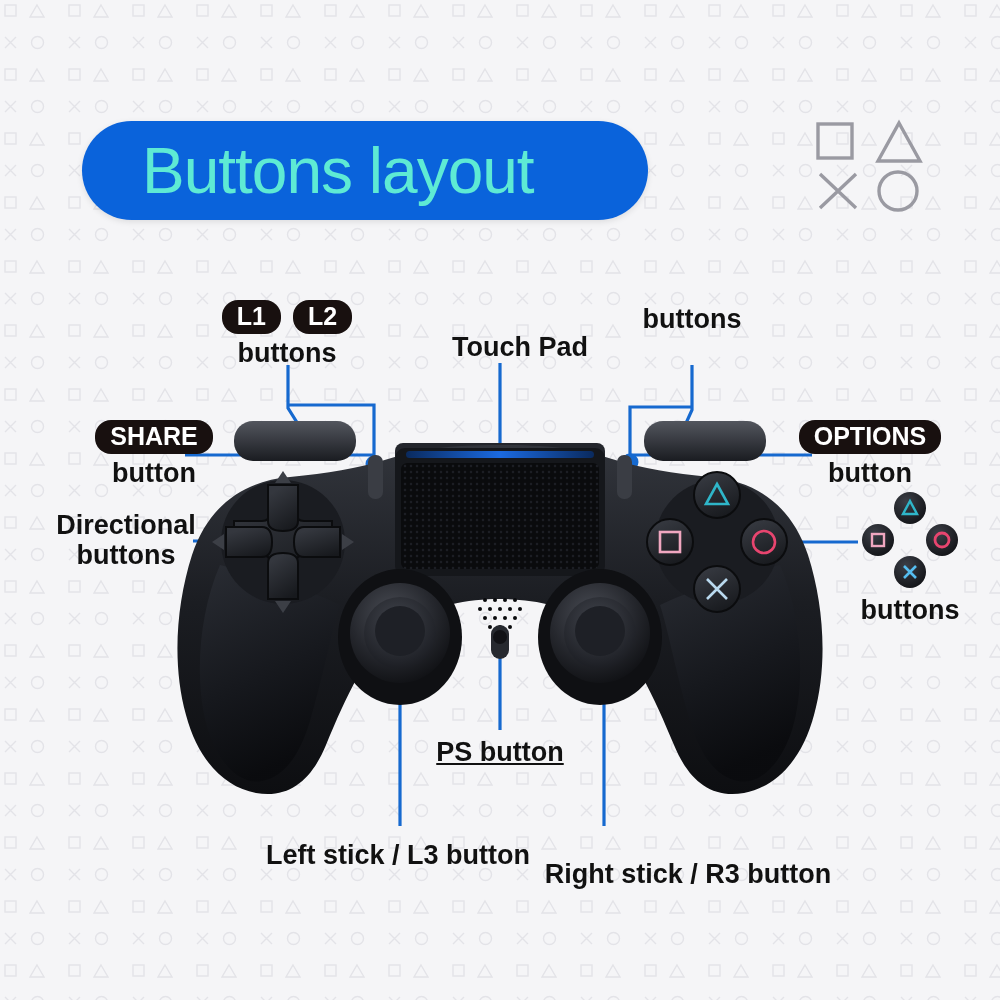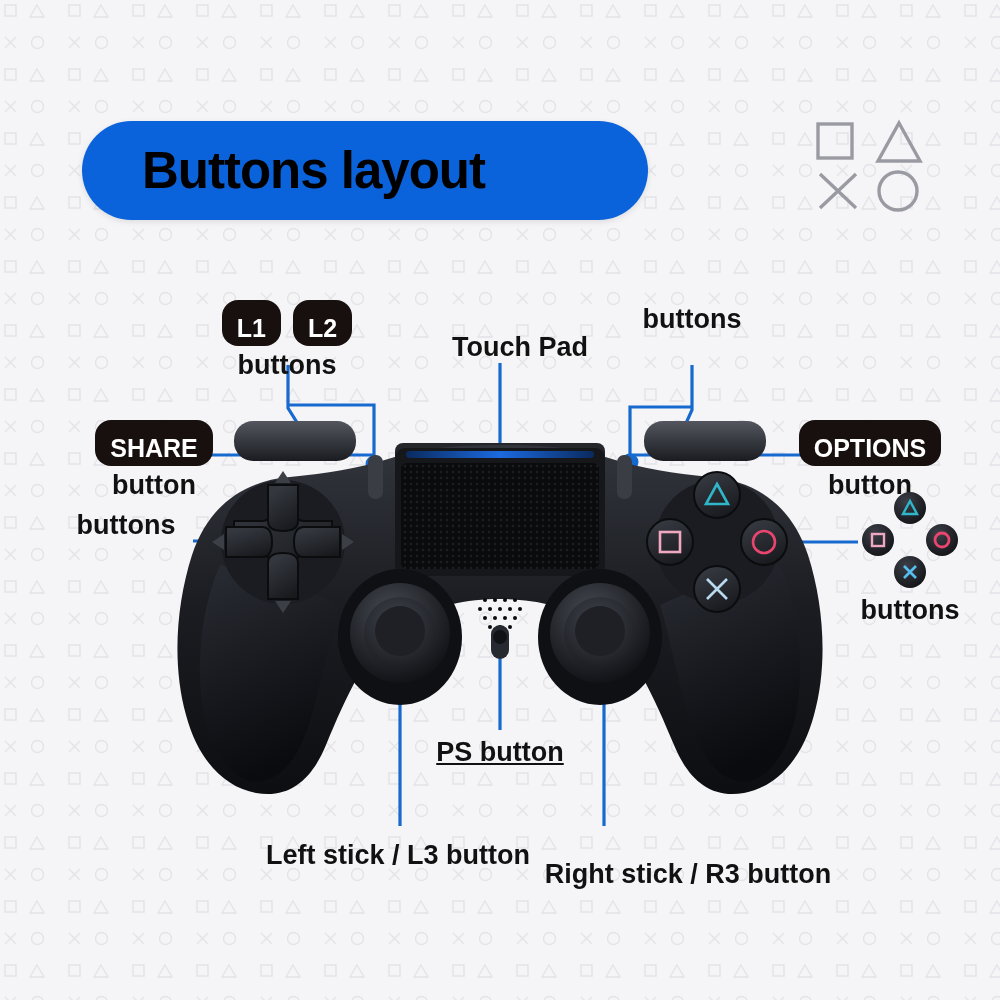--- a/index.html
+++ b/index.html
@@ -21,34 +21,34 @@
   }
   
   #title-pill{
     position:absolute;left:82px;top:121px;width:566px;height:99px;
     background:var(--blue,#0a63db);
     border-radius:50px;
     display:flex;align-items:center;
     box-shadow:0 2px 6px rgba(0,0,0,.10);
   }
   #title-text{
-    color:#000000;font-size:51px;font-weight:bold;
+    color:#5eead4;font-size:64px;font-weight:normal;
     letter-spacing:-1px;padding-left:60px;
     line-height:1;
   }
   
   #ps-logo{position:absolute;left:812px;top:118px;width:118px;height:96px;}
   
   #controller{position:absolute;left:150px;top:415px;width:700px;height:410px;}
   
   .anno{position:absolute;color:#111;font-size:26px;font-weight:bold;white-space:nowrap;}
   .anno.center{text-align:center;}
   .pill{
     display:inline-block;background:#18100f;color:#fff;
-    border-radius:16px;padding:15px 15px 5px 15px;font-size:25px;font-weight:bold;
+    border-radius:16px;padding:3px 15px 5px 15px;font-size:25px;font-weight:bold;
     line-height:1.05;
   }
   .pillrow{display:flex;gap:12px;justify-content:center;}
   .sub{margin-top:4px;font-size:27px;font-weight:bold;color:#111;text-align:center;}
   
   #leaders{position:absolute;inset:0;pointer-events:none;}
   
   #legend-buttons{position:absolute;left:862px;top:492px;width:96px;height:100px;}
   #legend-label{position:absolute;left:853px;top:595px;width:114px;text-align:center;
     font-size:27px;font-weight:bold;color:#111;}
@@ -304,20 +304,21 @@
   </div>
 
   <div class="anno center" style="left:780px;top:420px;width:180px;">
     <div class="pillrow">
       <span class="pill">OPTIONS</span>
     </div>
     <div class="sub">button</div>
   </div>
 
   <div class="anno center" style="left:30px;top:510px;width:192px;line-height:1.12;">
+    <div class="sub" style="margin:0;">Directional</div>
     <div class="sub" style="margin:0;">buttons</div>
   </div>
 
   <svg id="legend-buttons" viewBox="0 0 96 100">
     <defs>
       <radialGradient id="lgG" cx="0.38" cy="0.3" r="0.85">
         <stop offset="0%" stop-color="#3c3f47"></stop>
         <stop offset="100%" stop-color="#0d0e11"></stop>
       </radialGradient>
     </defs>

